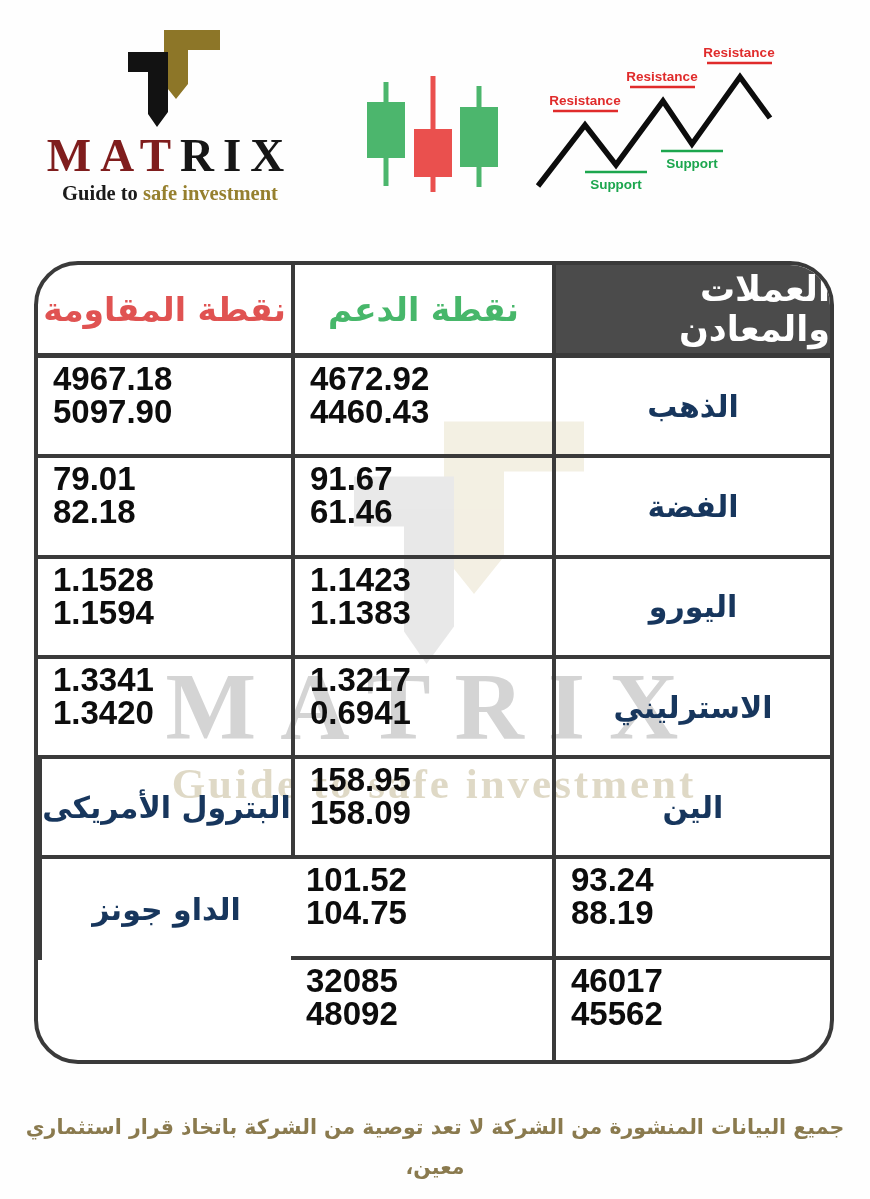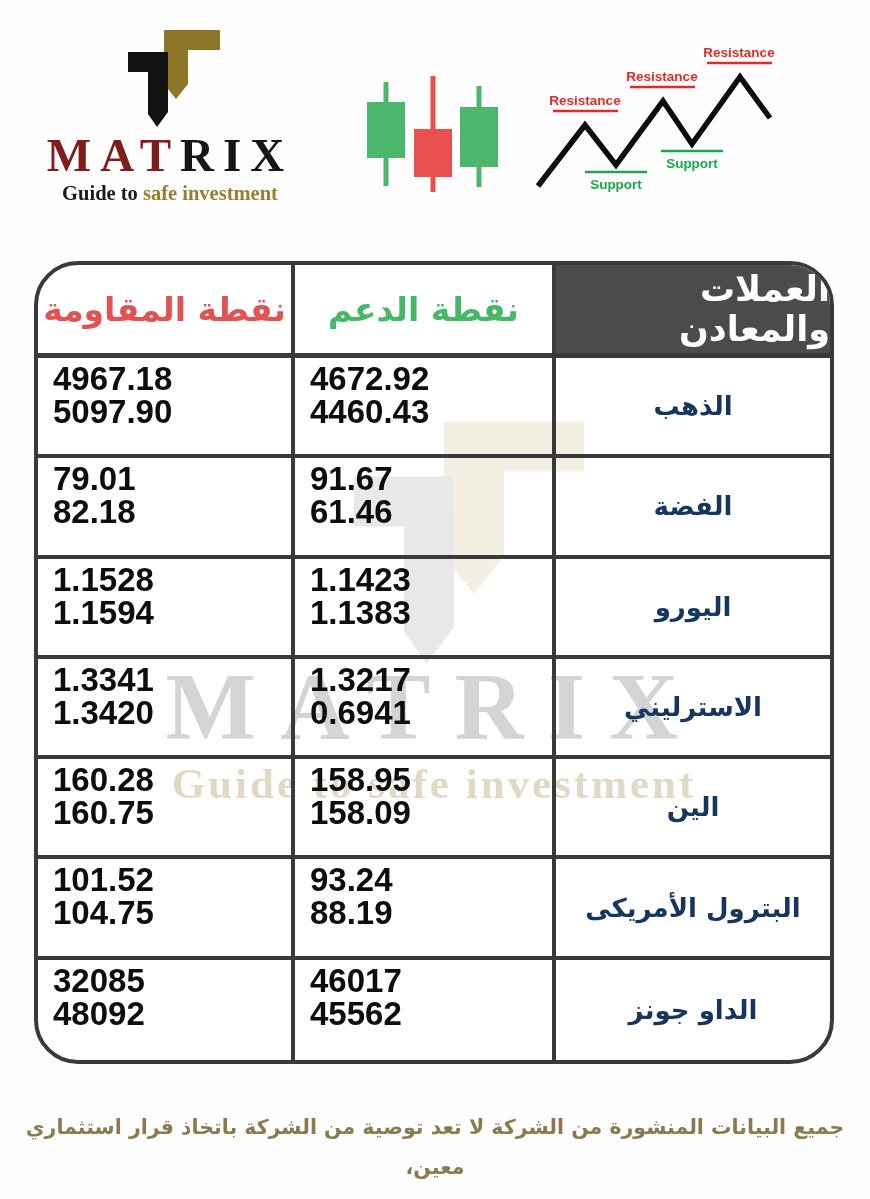--- a/index.html
+++ b/index.html
@@ -32,21 +32,21 @@
        grid-template-rows:93px repeat(7,100.3px);}
   .cell{box-sizing:border-box;position:relative;z-index:2;}
   .c-label,.c-support{border-left:4px solid #3a3a3a;}
   .hcell{border-bottom:5px solid #3a3a3a;display:flex;align-items:center;justify-content:center;}
   .h-cat{background:#4b4b4b;color:#ffffff;font-weight:bold;font-size:35px;}
   .h-sup{color:#47b76a;font-weight:bold;font-size:33px;}
   .h-res{color:#e05352;font-weight:bold;font-size:33px;}
   .dcell{border-bottom:4px solid #3a3a3a;}
   .tbl > .cell:nth-last-child(-n+3){border-bottom:none;}
   .lab{display:flex;align-items:center;justify-content:center;
-       color:#17365d;font-weight:bold;font-size:26px;}
+       color:#17365d;font-weight:bold;font-size:30px;}
   .nums{direction:ltr;display:flex;flex-direction:column;justify-content:flex-start;
         align-items:flex-start;padding:4px 0 4px 15px;
         font-family:"Liberation Sans",sans-serif;
         font-weight:bold;font-size:33px;color:#0d0d0d;line-height:1;}
 
   
   .wm{position:absolute;left:34px;top:261px;width:800px;height:803px;pointer-events:none;
       z-index:1;overflow:hidden;border-radius:44px;}
   .wm-icon{position:absolute;left:300px;top:150px;opacity:0.55;}
   .wm-brand{position:absolute;left:0;top:390px;width:100%;text-align:center;
@@ -155,24 +155,20 @@
     <div class="cell dcell nums">
       <span>1.3341</span>
       <span>1.3420</span>
     </div>
 
     <div class="cell dcell lab c-label">الين</div>
     <div class="cell dcell nums c-support">
       <span>158.95</span>
       <span>158.09</span>
     </div>
-    <div class="cell dcell nums">
-      <span>160.28</span>
-      <span>160.75</span>
-    </div>
 
     <div class="cell dcell lab c-label">البترول الأمريكى</div>
     <div class="cell dcell nums c-support">
       <span>93.24</span>
       <span>88.19</span>
     </div>
     <div class="cell dcell nums">
       <span>101.52</span>
       <span>104.75</span>
     </div>

